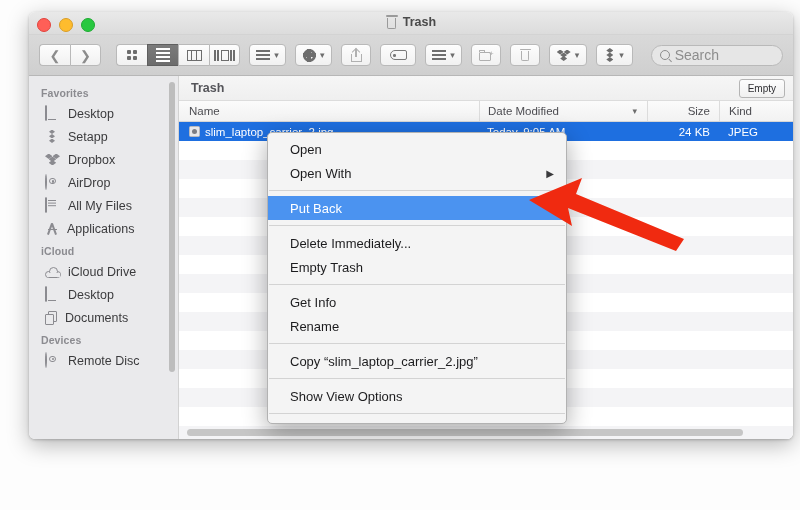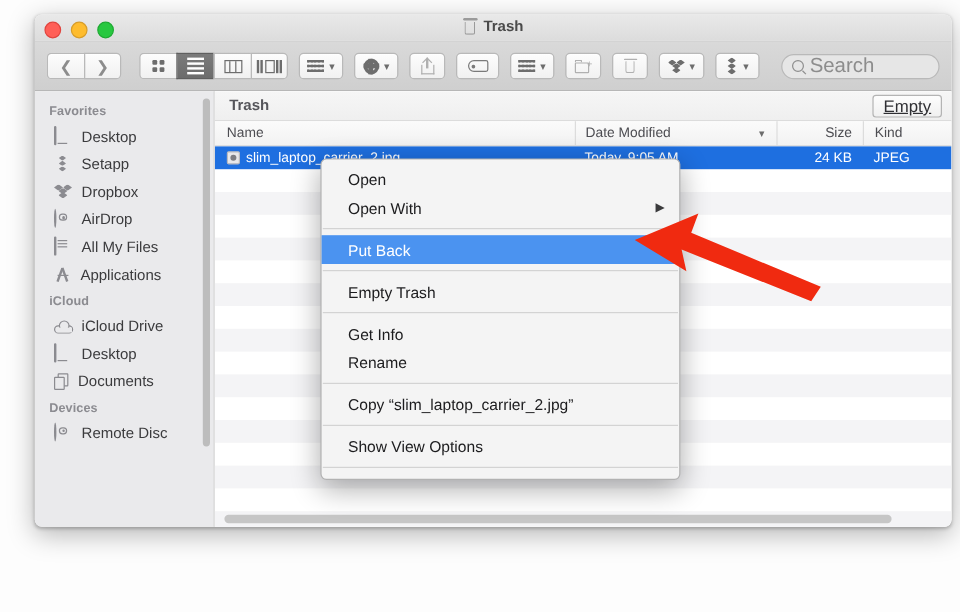--- a/index.html
+++ b/index.html
@@ -172,21 +172,21 @@
     background: #e6e6e6;
     border: 1px solid #b9b9b9;
     border-radius: 11px;
     display: flex; align-items: center;
     padding: 0 8px; gap: 5px;
     box-sizing: border-box;
   }
   .mag { width: 8px; height: 8px; border: 1.3px solid #8d8d8d; border-radius: 50%; position: relative; flex: none; }
   .mag::after { content:""; position:absolute; right:-3.6px; bottom:-2.6px;
     width:4.4px; height:1.3px; background:#8d8d8d; transform: rotate(45deg); }
-  .searchtext { font-size: 17px; color: #8d8d8d; }
+  .searchtext { font-size: 14px; color: #8d8d8d; }
 
   
   .body { display: flex; height: 365px; position: relative; }
 
   
   .sidebar {
     width: 150px; flex: none;
     background: #eaeaec;
     border-right: 1px solid #d2d2d2;
     padding-top: 6px;
@@ -269,24 +269,24 @@
   .content { flex: 1; position: relative; background: #ffffff; overflow: hidden; }
   .content-head {
     height: 24px; background: linear-gradient(to bottom,#f6f6f6,#efefef);
     border-bottom: 1px solid #dcdcdc;
     display: flex; align-items: center; padding: 0 8px 0 12px;
   }
   .content-title { font-size: 12.5px; color: #55555a; font-weight: 600; }
   .empty-btn {
     margin-left: auto;
     height: 17px; padding: 0 8px;
-    font-size: 14px; color: #2f2f33;
+    font-size: 10px; color: #2f2f33;
     background: linear-gradient(to bottom,#fdfdfd,#f0f0f0);
     border: 1px solid #b4b4b4; border-radius: 3px;
-    display: flex; align-items: center; text-decoration: underline;
+    display: flex; align-items: center;
   }
   .col-head {
     height: 20px;
     background: linear-gradient(to bottom,#fbfbfb,#f2f2f2);
     border-bottom: 1px solid #d6d6d6;
     display: flex; align-items: center;
     font-size: 11.5px; color: #4d4d52;
     position: relative;
   }
   .col { position: relative; height: 100%; display: flex; align-items: center; box-sizing: border-box; padding-left: 33px; }
@@ -630,20 +630,23 @@
 
       <div class="msep"></div>
 
       <div class="mi hl">
         <span>Put Back</span>
       </div>
 
       <div class="msep"></div>
 
       <div class="mi">
+        <span>Delete Immediately...</span>
+      </div>
+      <div class="mi">
         <span>Empty Trash</span>
       </div>
 
       <div class="msep"></div>
 
       <div class="mi">
         <span>Get Info</span>
       </div>
       <div class="mi">
         <span>Rename</span>

